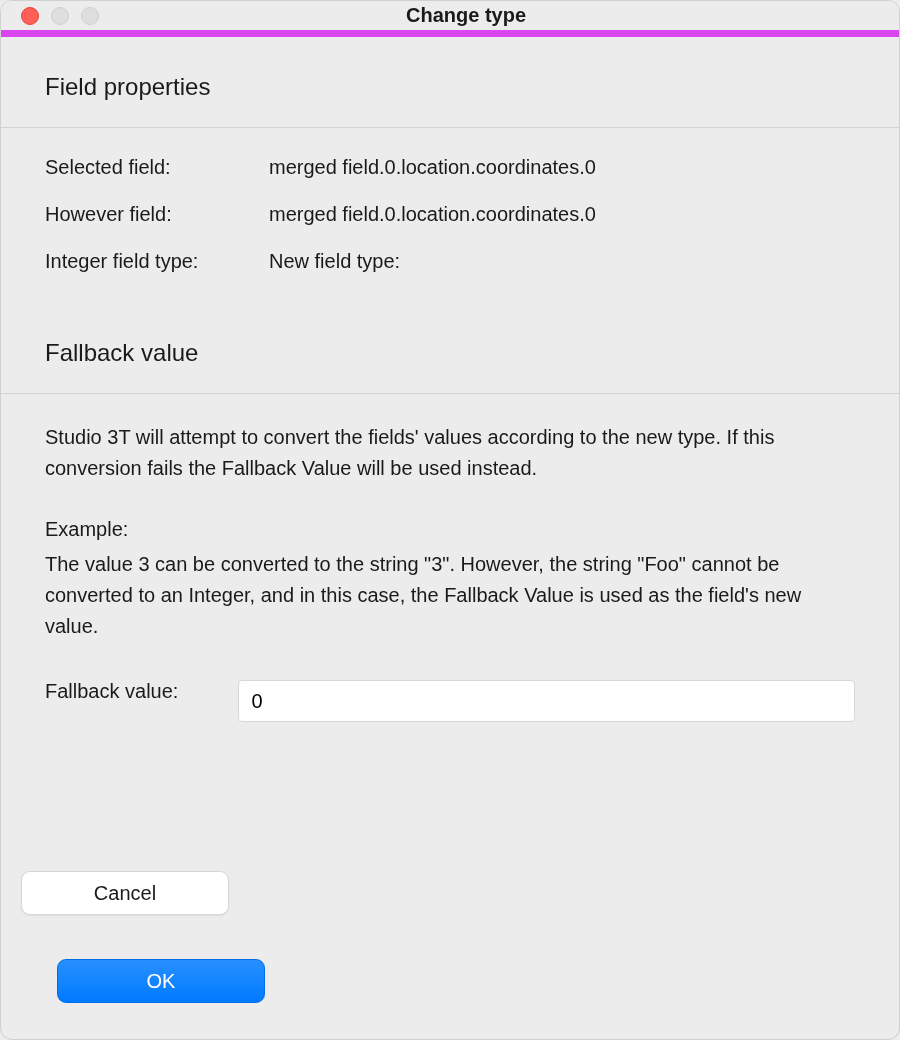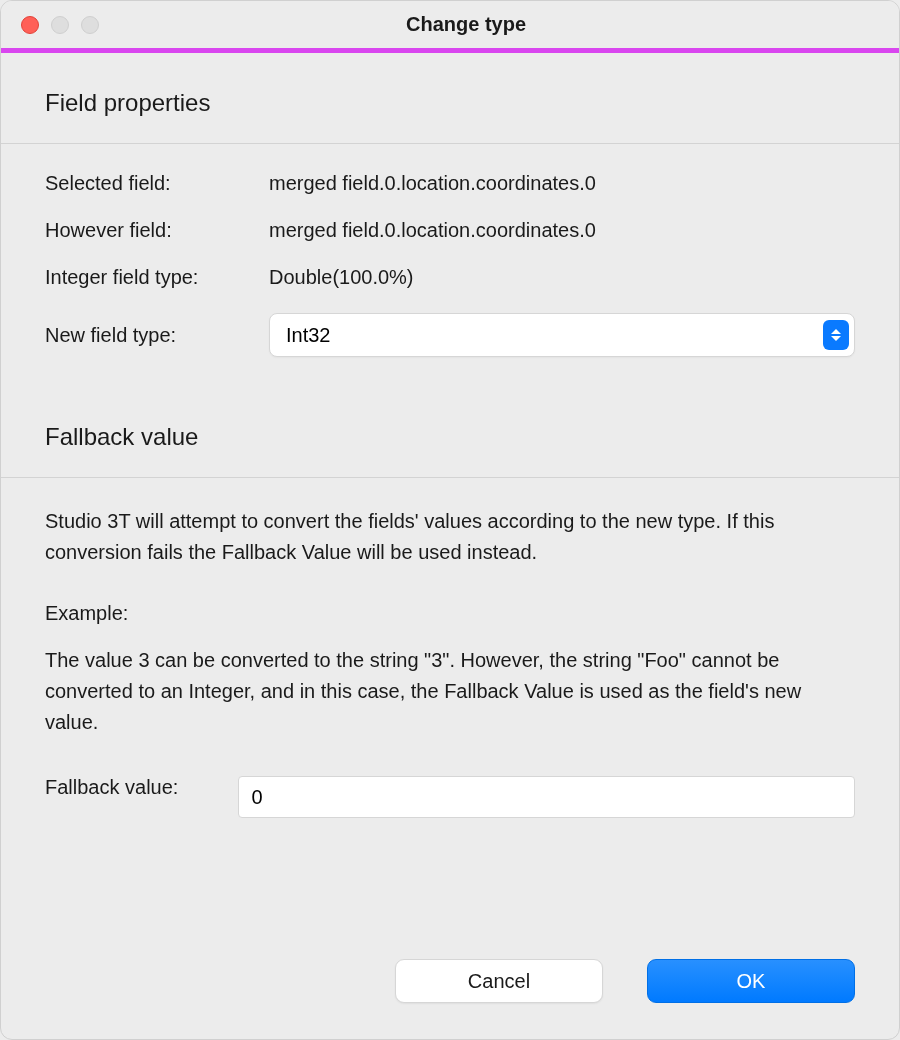--- a/index.html
+++ b/index.html
@@ -16,22 +16,22 @@
       width: 100%;
       height: 100%;
       border: 1px solid #d0d0d0;
       border-radius: 12px;
       overflow: hidden;
       background: #ececec;
       display: flex;
       flex-direction: column;
     }
     .titlebar {
-      height: 52px;
-      border-bottom: 5px solid #d946ef;
+      height: 36px;
+      border-bottom: 7px solid #d946ef;
       display: flex;
       align-items: center;
       position: relative;
       background: #ececec;
       padding-left: 32px;
     }
     .traffic-lights {
       display: flex;
       align-items: center;
       gap: 12px;
@@ -120,59 +120,61 @@
       border-right: 5px solid transparent;
     }
     .chev-up { border-bottom: 5px solid #fff; }
     .chev-down { border-top: 5px solid #fff; }
     .desc-block {
       padding: 28px 44px 0 44px;
       font-size: 20px;
       line-height: 1.55;
     }
     .desc-part1 { margin-bottom: 30px; }
-    .desc-example-label { margin-bottom: 16px; }
+    .desc-example-label { margin-bottom: 4px; }
     .fallback-row {
       padding: 38px 44px 0 44px;
       display: flex;
       align-items: flex-start;
       gap: 60px;
     }
     .text-input {
       flex: 1;
       height: 42px;
       border: 1px solid #d6d6d6;
       border-radius: 4px;
       background: #ffffff;
       font-size: 20px;
       padding: 0 12px;
     }
     .button-row {
       padding: 52px 44px 36px 20px;
       display: flex;
       justify-content: flex-end;
       gap: 44px;
+      flex-direction: column;
     }
     .btn {
       width: 208px;
       height: 44px;
       border-radius: 9px;
       font-size: 20px;
       cursor: pointer;
       border: 1px solid #d6d6d6;
     }
     .btn-cancel {
       background: #ffffff;
       color: #1a1a1a;
       box-shadow: 0 1px 2px rgba(0,0,0,0.06);
     }
     .btn-ok {
       background: linear-gradient(#2890ff, #007aff);
       color: #ffffff;
       border: 1px solid #006fe6;
+      margin-left: 36px;
     }
     .spacer { flex: 1; }
   </style>
 </head>
 <body>
 
 <div class="window">
   <div class="titlebar">
     <div class="traffic-lights">
       <div class="traffic-light tl-close"></div>
@@ -188,30 +190,22 @@
     <div class="divider"></div>
 
     <div class="field-grid">
       <div class="field-label">Selected field:</div>
       <div class="field-value">merged field.0.location.coordinates.0</div>
 
       <div class="field-label">However field:</div>
       <div class="field-value">merged field.0.location.coordinates.0</div>
 
       <div class="field-label">Integer field type:</div>
-      <div class="field-value">Double(100.0%)</div>
 
       <div class="field-label">New field type:</div>
-      <div class="select-wrap">
-        <input class="select-field" type="text" readonly="" value="Int32" style="">
-        <div class="select-chevrons">
-          <div class="chev chev-up"></div>
-          <div class="chev chev-down"></div>
-        </div>
-      </div>
     </div>
 
     <div class="section-header" style="padding-top:56px;">Fallback value</div>
     <div class="divider"></div>
 
     <div class="desc-block">
       <div class="desc-part1">Studio 3T will attempt to convert the fields' values according to the new type. If this conversion fails the Fallback Value will be used instead.</div>
       <div class="desc-example-label">Example:</div>
       <div>The value 3 can be converted to the string "3". However, the string "Foo" cannot be converted to an Integer, and in this case, the Fallback Value is used as the field's new value.</div>
     </div>

